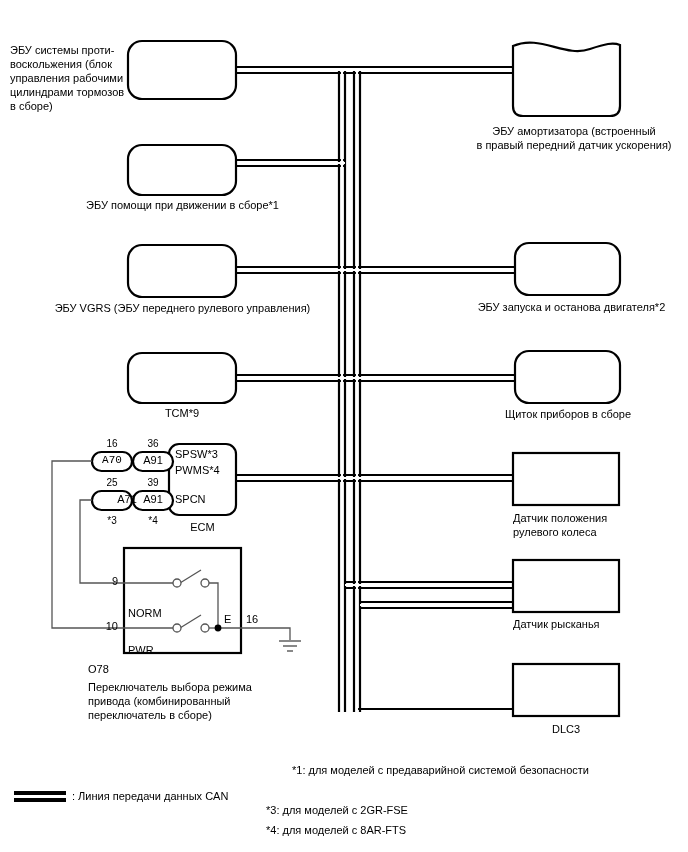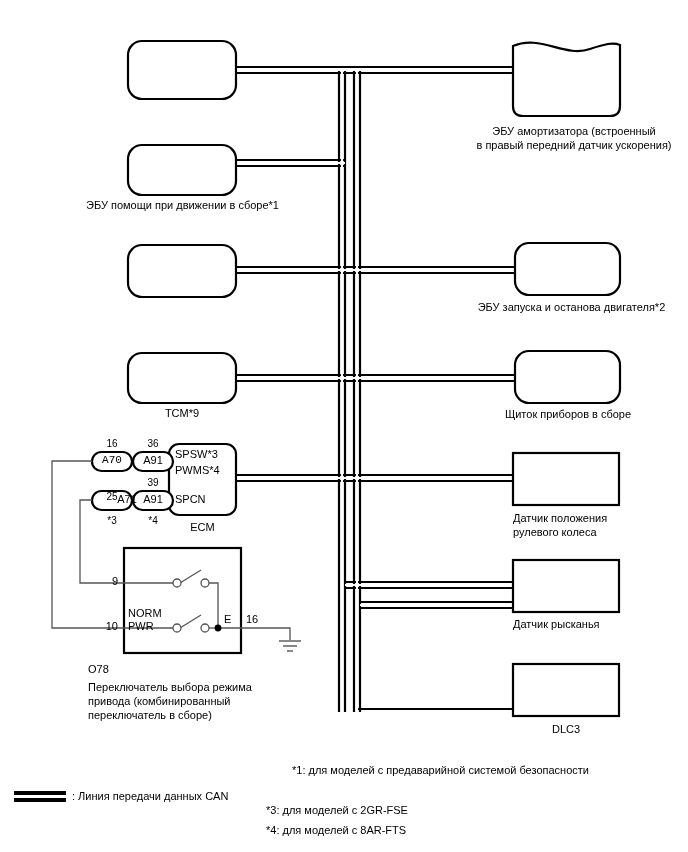--- a/index.html
+++ b/index.html
@@ -159,64 +159,70 @@
     <line x1="283" y1="646" x2="297" y2="646"></line>
     <line x1="287" y1="651" x2="293" y2="651"></line>
   </g>
 
   <g>
     <rect x="14" y="791" width="52" height="4" fill="#000"></rect>
     <rect x="14" y="798" width="52" height="4" fill="#000"></rect>
   </g>
 </svg>
 
+<div class="lbl" style="left:10px;top:43px;width:115px;">ЭБУ системы проти-
+воскольжения (блок
+управления рабочими
+цилиндрами тормозов
+в сборе)</div>
 
 <div class="lbl ctr" style="left:40px;top:198px;width:285px;">ЭБУ помощи при движении в сборе*1</div>
 
+<div class="lbl ctr" style="left:25px;top:301px;width:315px;">ЭБУ VGRS (ЭБУ переднего рулевого управления)</div>
 
 <div class="lbl ctr" style="left:128px;top:406px;width:108px;">TCM*9</div>
 
 <div class="lbl ctr" style="left:460px;top:124px;width:228px;">ЭБУ амортизатора (встроенный
 в правый передний датчик ускорения)</div>
 
 <div class="lbl ctr" style="left:455px;top:300px;width:233px;">ЭБУ запуска и останова двигателя*2</div>
 
 <div class="lbl" style="left:513px;top:511px;width:160px;">Датчик положения
 рулевого колеса</div>
 
 <div class="lbl ctr" style="left:478px;top:407px;width:180px;">Щиток приборов в сборе</div>
 
 <div class="lbl" style="left:513px;top:617px;width:160px;">Датчик рысканья</div>
 
 <div class="lbl ctr" style="left:513px;top:722px;width:106px;">DLC3</div>
 
 <div class="pin" style="left:92px;top:438px;width:40px;">16</div>
 <div class="pin" style="left:133px;top:438px;width:40px;">36</div>
-<div class="pin" style="left:92px;top:477px;width:40px;margin-top:14px;">25</div>
+<div class="pin" style="left:92px;top:477px;width:40px;">25</div>
 <div class="pin" style="left:133px;top:477px;width:40px;">39</div>
 
 <div class="pin" style="left:92px;top:455px;width:40px;font-size:11px;font-family:Liberation Mono, monospace;">A70</div>
 <div class="pin" style="left:133px;top:455px;width:40px;font-size:11px;">A91</div>
 <div class="pin" style="left:92px;top:494px;width:40px;font-size:11px;padding-left:15px;">A71</div>
 <div class="pin" style="left:133px;top:494px;width:40px;font-size:11px;">A91</div>
 
 <div class="pin" style="left:92px;top:515px;width:40px;">*3</div>
 <div class="pin" style="left:133px;top:515px;width:40px;">*4</div>
 
 <div class="sig" style="left:175px;top:448px;">SPSW*3</div>
 <div class="sig" style="left:175px;top:464px;">PWMS*4</div>
 <div class="sig" style="left:175px;top:493px;">SPCN</div>
 
 <div class="lbl ctr" style="left:169px;top:520px;width:67px;">ECM</div>
 
 <div class="pin" style="left:96px;top:576px;width:22px;font-size:11px;text-align:right;">9</div>
 <div class="sig" style="left:128px;top:575px;margin-top:32px;">NORM</div>
 
 <div class="pin" style="left:96px;top:621px;width:22px;font-size:11px;text-align:right;">10</div>
-<div class="sig" style="left:128px;top:620px;">PWR</div>
+<div class="sig" style="left:128px;top:644px;">PWR</div>
 
 <div class="sig" style="left:224px;top:613px;">E</div>
 <div class="sig" style="left:246px;top:613px;">16</div>
 
 <div class="lbl" style="left:88px;top:662px;">O78</div>
 <div class="lbl" style="left:88px;top:680px;width:210px;">Переключатель выбора режима
 привода (комбинированный
 переключатель в сборе)</div>
 
 <div class="lbl" style="left:72px;top:789px;">: Линия передачи данных CAN</div>

